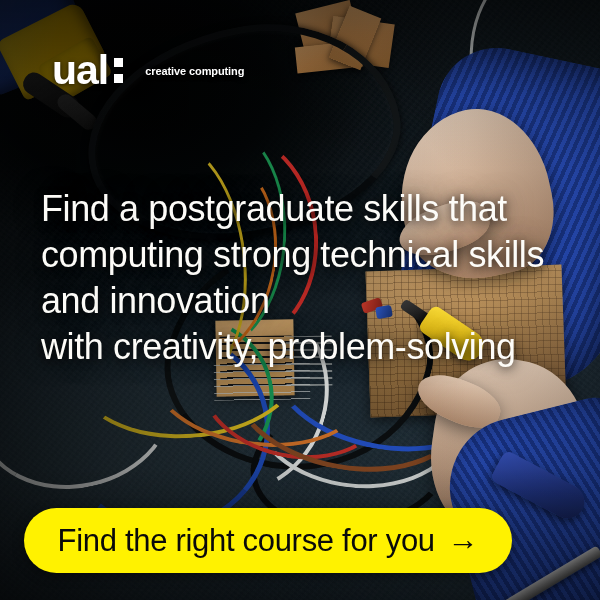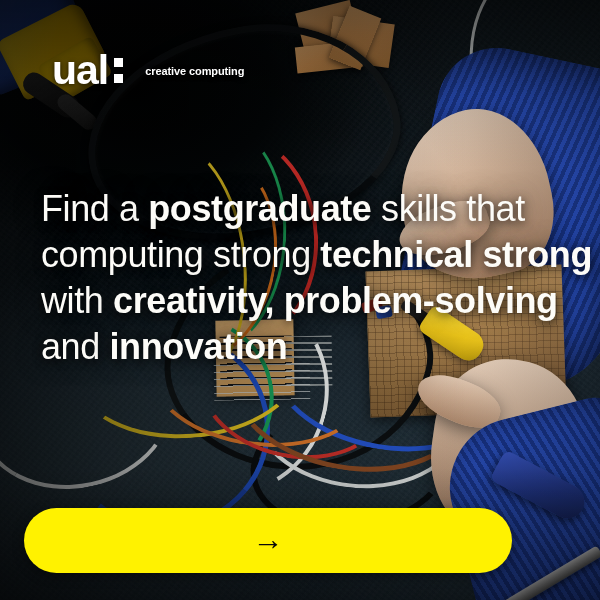--- a/index.html
+++ b/index.html
@@ -311,21 +311,21 @@
     padding-top: 2px;
   }
 
   .headline {
     position: absolute; left: 41px; top: 186px; width: 540px;
     color: #fdfcf8; font-size: 36px; line-height: 46px;
     letter-spacing: -.4px;
     text-shadow: 0 2px 10px rgba(0,0,0,.75), 0 0 26px rgba(0,0,0,.55);
   }
   .headline .hl-line { display: block; white-space: nowrap; }
-  .headline b { font-weight: bold; }
+  .headline b { font-weight: normal; }
 
   .cta {
     position: absolute; left: 24px; top: 508px;
     width: 488px; height: 65px;
     background: #fff200;
     border: none; border-radius: 33px;
     display: flex; align-items: center; justify-content: center;
     cursor: pointer; padding: 0;
     box-shadow: 0 3px 12px rgba(0,0,0,.45);
   }
@@ -428,25 +428,26 @@
             <i></i>
         </span>
       </div>
       <div class="logo-words">
         <div>creative computing</div>
       </div>
     </div>
 
     <div class="headline" id="headline">
         <span class="hl-line"><span>Find a </span><b>postgraduate</b><span> skills that</span></span>
-        <span class="hl-line"><span>computing strong </span><b>technical strong</b></span>
+        <span class="hl-line"><span>computing strong </span><b>technical skills</b></span>
+        <span class="hl-line"><span>and </span><b>innovation</b></span>
         <span class="hl-line"><span>with </span><b>creativity, problem-solving</b></span>
-        <span class="hl-line"><span>and </span><b>innovation</b></span>
       </div>
 
     <button class="cta">
       <span class="cta-label">
+        <span>Find the right course for you</span>
         <span class="cta-arrow">→</span>
       </span>
     </button>
 
   </div>
 </div>
 
 </body></html>

